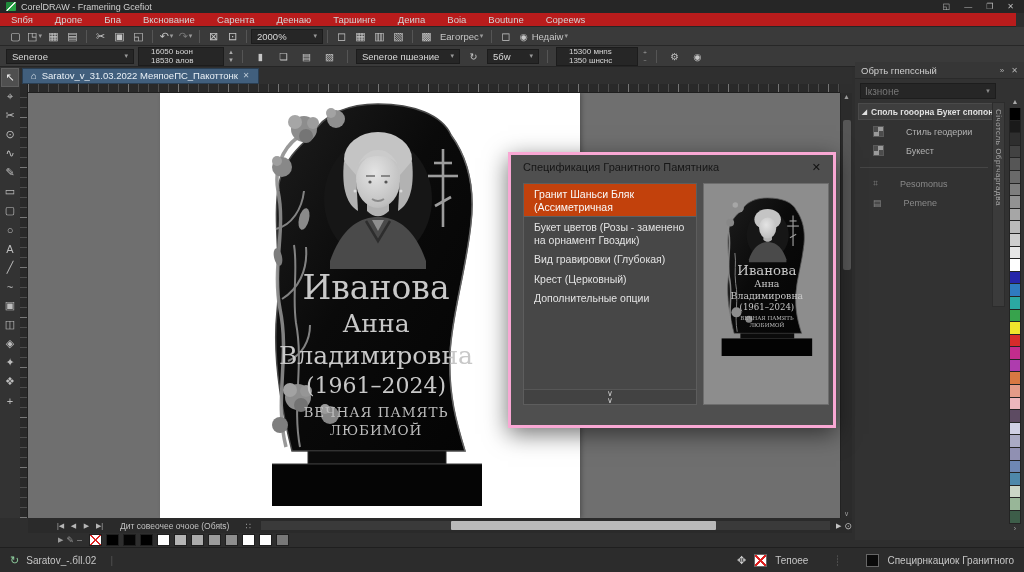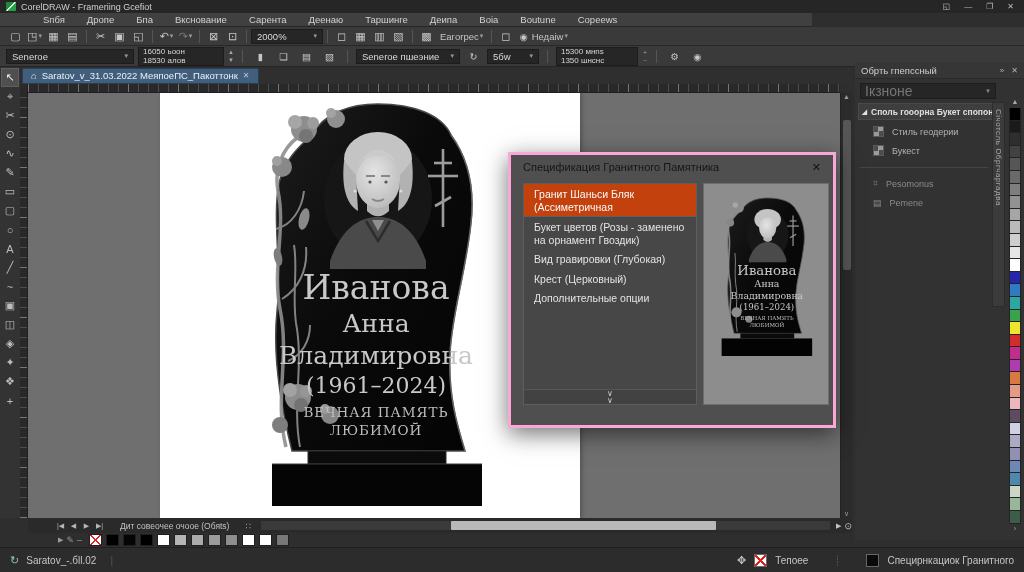--- a/index.html
+++ b/index.html
@@ -5,31 +5,31 @@
   * { margin:0; padding:0; box-sizing:border-box; }
   html,body { width:1024px; height:572px; overflow:hidden; background:#2e2e2e;
     font-family:"Liberation Sans", sans-serif; color:#c9c9c9; }
   .abs { position:absolute; }
   .row { display:flex; align-items:center; }
 
   
   #titlebar { left:0; top:0; width:1024px; height:13px; background:#262626; font-size:9px; color:#cfcfcf; }
   #app-logo { width:10px; height:9px; margin:0 5px 0 6px; background:linear-gradient(135deg,#1f8a3b 0 45%, #e8f5e8 45% 55%, #26a344 55%); border-radius:1px; }
   #win-controls { margin-left:auto; display:flex; gap:14px; padding-right:10px; font-size:8px; color:#bdbdbd; }
-  #menubar { left:0; top:13px; width:812px; height:14px; background:#404040; border-bottom:1px solid #262626; font-size:9.5px; color:#d2d2d2;padding-left:32px; }
+  #menubar { left:0; top:13px; width:1016px; height:14px; background:#b91c1c; border-bottom:1px solid #262626; font-size:9.5px; color:#d2d2d2; }
   #menubar span { padding:0 11px; }
   #toolbar { left:0; top:27px; width:1024px; height:19px; background:#3a3a3a; border-bottom:1px solid #272727; font-size:11px; }
   .tbtn { min-width:19px; height:17px; display:flex; align-items:center; justify-content:center; color:#c6c6c6; }
   .tbtn .dd { font-size:7px; margin-left:1px; color:#9a9a9a; }
   .sep { width:1px; height:13px; background:#555; margin:0 4px; }
   .combo { background:#262626; border:1px solid #1c1c1c; color:#dadada; font-size:9.5px;
     height:15px; display:flex; align-items:center; padding:0 5px; }
   .combo .dd { margin-left:auto; font-size:7px; color:#9a9a9a; padding-left:8px; }
   #propbar { left:0; top:46px; width:1024px; height:21px; background:#3a3a3a; border-bottom:1px solid #252525; font-size:9.5px; }
-  .numpair { display:flex; flex-direction:column; justify-content:center; background:#262626; border:1px solid #1c1c1c; height:19px; padding:0 4px; font-size:8px; color:#d5d5d5; line-height:9px; }
+  .numpair { display:flex; flex-direction:column; justify-content:center; background:#262626; border:1px solid #1c1c1c; height:19px; padding:0 12px; font-size:8px; color:#d5d5d5; line-height:9px; }
   .spin { display:flex; flex-direction:column; font-size:6px; color:#aaa; line-height:8px; margin-left:2px; }
 
   
   #tabrow { left:22px; top:67px; width:830px; height:17px; background:#2f2f2f; font-size:9.5px; }
   #doctab { background:#415f7d; color:#e9f0f6; height:16px; display:flex; align-items:center; padding:0 8px; gap:5px; border:1px solid #2a3e52; }
   #doctab .x { font-size:8px; color:#b9c7d4; }
 
   
   #rcorner { left:20px; top:84px; width:8px; height:9px; background:#2a2a2a; border-right:1px solid #1f1f1f; }
   #hruler { left:28px; top:84px; width:812px; height:9px; background:#292929;
@@ -72,23 +72,23 @@
   .dlg-item { padding:4px 8px 3px 10px; line-height:12.5px; }
   .dlg-item.sel { background:#c2410c; color:#fafafa; border-bottom:1px solid #5f5f5f; }
   #dlg-scroll { position:absolute; left:0; bottom:0; width:100%; height:15px; background:#424242; border-top:1px solid #565656; text-align:center; font-size:8px; color:#cfcfcf; line-height:7px; }
   #dlg-preview { position:absolute; left:192px; top:28px; width:126px; height:222px; background:#8d8d8d; border:1px solid #6d6d6d; display:flex; justify-content:center; padding-top:12px; }
 
   
   #docker { left:855px; top:62px; width:169px; height:478px; background:#323232; font-size:9.5px; }
   #dk-head { height:17px; display:flex; align-items:center; padding:0 6px; color:#cfcfcf; background:#363636; border-bottom:1px solid #2a2a2a; }
   #dk-head .btns { margin-left:auto; display:flex; gap:7px; font-size:8px; color:#b0b0b0; }
   #dk-search { margin:4px 28px 4px 5px; height:16px; background:#262626; border:1px solid #1d1d1d; display:flex; align-items:center; padding:0 4px; }
-  #dk-search input { flex:1; background:transparent; border:0; outline:0; color:#bbb; font-size:14px; width:60px; }
+  #dk-search input { flex:1; background:transparent; border:0; outline:0; color:#bbb; font-size:10px; width:60px; }
   #dk-group { height:17px; display:flex; align-items:center; gap:4px; background:#3e3e3e; border:1px solid #4a4a4a; margin:2px 30px 2px 3px; padding:0 3px; color:#e0e0e0; font-size:8.5px; font-weight:bold; white-space:nowrap; overflow:hidden; }
-  .dk-item { height:19px; display:flex; align-items:center; gap:8px; padding-left:18px; color:#b3b3b3; font-size:9px; width:135px; }
+  .dk-item { height:19px; display:flex; align-items:center; gap:22px; padding-left:18px; color:#b3b3b3; font-size:9px; width:135px; }
   .dk-item.dis { color:#8a8a8a; }
   .checker { width:11px; height:11px; background:conic-gradient(#9a9a9a 25%,#4c4c4c 0 50%,#9a9a9a 0 75%,#4c4c4c 0); border:1px solid #5a5a5a; }
   #dk-divider { width:128px; height:1px; background:#454545; margin:7px 0 6px 5px; }
   #side-tab { position:absolute; right:19px; top:40px; width:13px; height:205px; background:#3b3b3b; border:1px solid #2c2c2c;
     writing-mode:vertical-rl; font-size:8px; color:#a8a8a8; display:flex; align-items:center; padding-top:6px; letter-spacing:.5px; }
   #palette { position:absolute; right:1px; top:36px; width:16px; height:440px; display:flex; flex-direction:column; align-items:center; }
   #palette .arr { font-size:7px; color:#aaa; height:10px; }
   .psw { width:12px; height:12.6px; border:1px solid #232323; border-top:0; }
 
   .vc { display:flex; align-items:center; }

